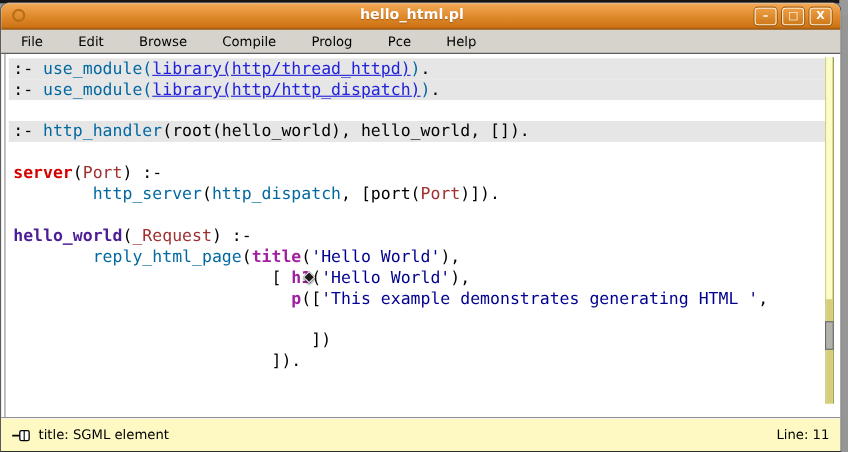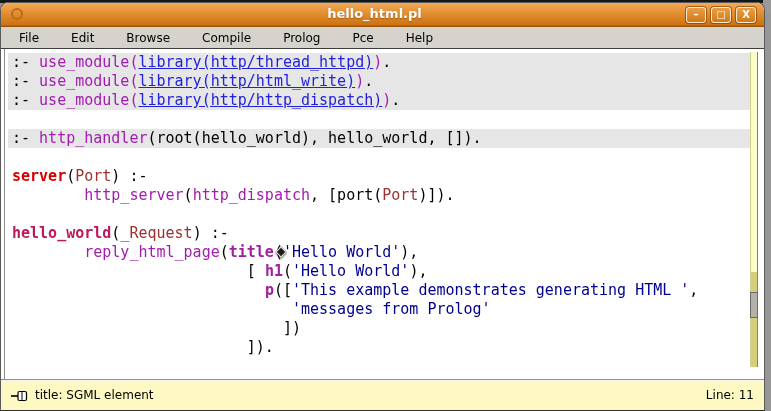--- a/index.html
+++ b/index.html
@@ -38,24 +38,24 @@
 
   
   .editor { position:relative; flex:1 1 auto; background:#ffffff;
             box-shadow:inset 3px 0 0 #fdfdfd, inset 4px 0 0 #8f8f8f; }
   .code { position:absolute; top:4px; left:7px; right:14px; }
   .code-line { height:19px; white-space:pre;
                font-family:"DejaVu Sans Mono", monospace;
                font-size:15px; line-height:19px; padding-left:4px; }
   .code-line.hl { background:#e6e6e6; }
   .c-p  { color:#000000; }
-  .c-b  { color:#a21caf; }
+  .c-b  { color:#0369a1; }
   .c-u  { color:#2222dd; text-decoration:underline;margin-top:27px; }
   .c-rh { color:#d40000; font-weight:bold; }
-  .c-bh { color:#be185d; font-weight:bold; }
+  .c-bh { color:#4c1d95; font-weight:bold; }
   .c-v  { color:#a03030; }
   .c-h  { color:#a020a0; font-weight:bold; }
   .c-s  { color:#000090;text-align:right; }
 
   
   .scrollbar { position:absolute; top:3px; bottom:12px; right:6px; width:8px;
                background:#fcfcc6; border-left:1px solid #cfcf90; border-right:1px solid #8a8a42; }
   .scroll-lower { position:absolute; left:0; right:0; bottom:0; height:95px; background:#d5cf7d; }
   .scroll-thumb { position:absolute; left:-1px; right:-1px; top:240px; height:26px;
                   background:#b2b2aa; border:1px solid #6a6a6a; }
@@ -97,33 +97,32 @@
       <div class="menu-item">Browse</div>
       <div class="menu-item">Compile</div>
       <div class="menu-item">Prolog</div>
       <div class="menu-item">Pce</div>
       <div class="menu-item">Help</div>
     </div>
 
   <div class="editor">
     <div class="code" id="code">
         <div class="code-line hl"><span class="c-p">:- </span><span class="c-b">use_module(</span><span class="c-u">library(http/thread_httpd)</span><span class="c-b">)</span><span class="c-p">.</span></div>
-        <div class="code-line hl"><span class="c-p">:- </span><span class="c-b">use_module(</span><span class="c-u">library(http/html_write)</span><span class="c-b">)</span><span class="c-p">.</span></div>
         <div class="code-line hl"><span class="c-p">:- </span><span class="c-b">use_module(</span><span class="c-u">library(http/http_dispatch)</span><span class="c-b">)</span><span class="c-p">.</span></div>
         <div class="code-line"></div>
         <div class="code-line hl"><span class="c-p">:- </span><span class="c-b">http_handler</span><span class="c-p">(root(hello_world), hello_world, []).</span></div>
         <div class="code-line"></div>
         <div class="code-line"><span class="c-rh">server</span><span class="c-p">(</span><span class="c-v">Port</span><span class="c-p">) :-</span></div>
         <div class="code-line"><span class="c-p">        </span><span class="c-b">http_server</span><span class="c-p">(</span><span class="c-b">http_dispatch</span><span class="c-p">, [port(</span><span class="c-v">Port</span><span class="c-p">)]).</span></div>
         <div class="code-line"></div>
         <div class="code-line"><span class="c-bh">hello_world</span><span class="c-p">(</span><span class="c-v">_Request</span><span class="c-p">) :-</span></div>
         <div class="code-line"><span class="c-p">        </span><span class="c-b">reply_html_page</span><span class="c-p">(</span><span class="c-h">title</span><span class="c-p">(</span><span class="c-s">'Hello World'</span><span class="c-p">),</span></div>
         <div class="code-line"><span class="c-p">                          [ </span><span class="c-h">h1</span><span class="c-p">(</span><span class="c-s">'Hello World'</span><span class="c-p">),</span></div>
         <div class="code-line"><span class="c-p">                            </span><span class="c-h">p</span><span class="c-p">([</span><span class="c-s">'This example demonstrates generating HTML '</span><span class="c-p">,</span></div>
-        <div class="code-line"><span class="c-p">                               </span><span class="c-s">'messages from Prolog'</span></div>
+        <div class="code-line"><span class="c-p">                               </span></div>
         <div class="code-line"><span class="c-p">                              ])</span></div>
         <div class="code-line"><span class="c-p">                          ]).</span></div>
       </div>
     <div class="scrollbar">
       <div class="scroll-lower"></div>
       <div class="scroll-thumb"></div>
     </div>
     <div class="mouse-cursor"></div>
   </div>
 

